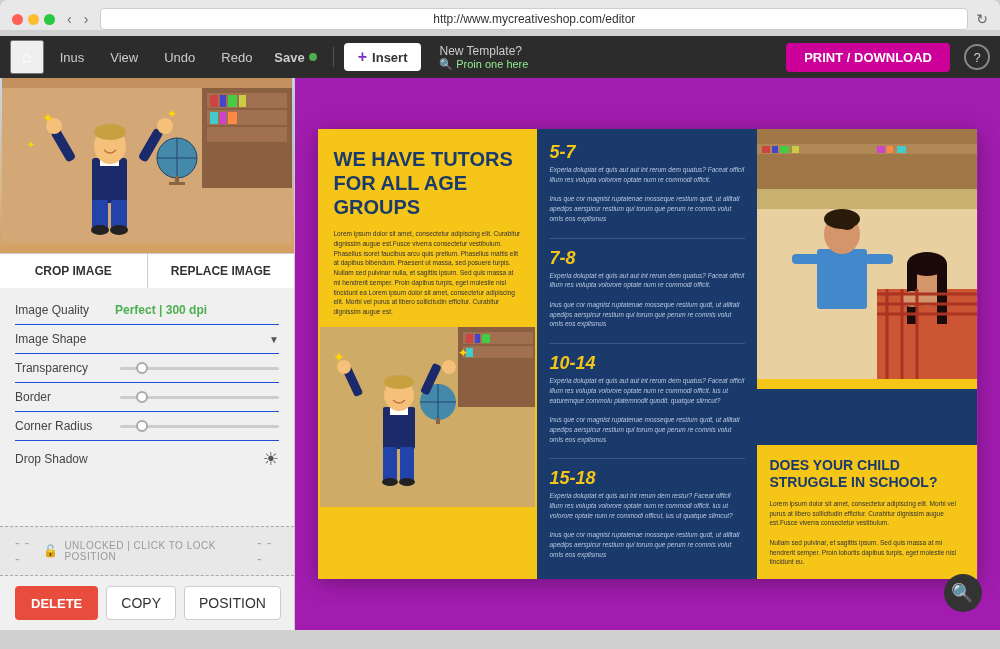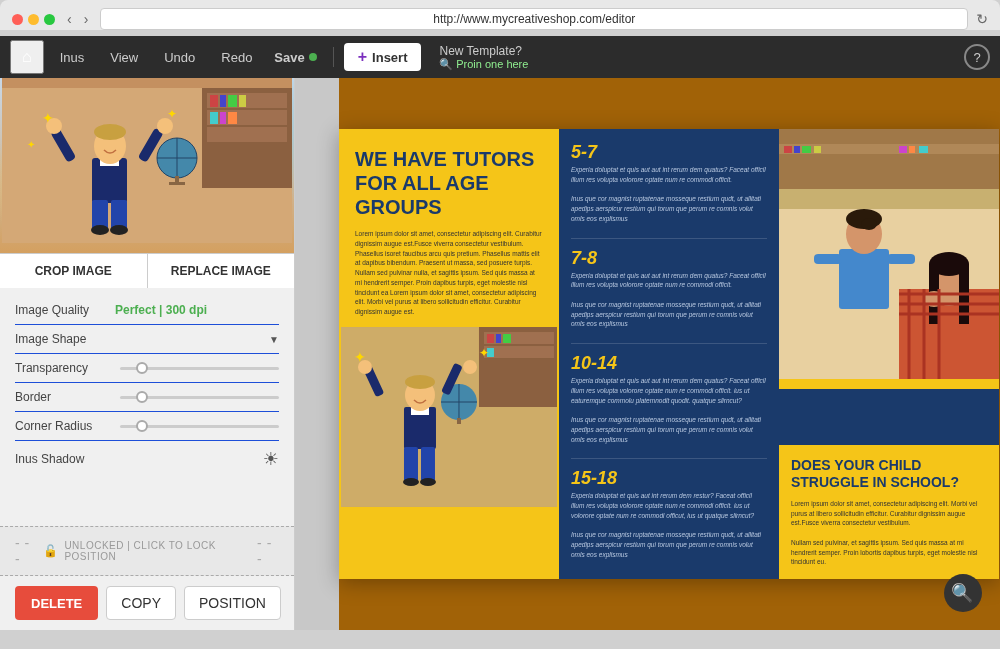--- a/index.html
+++ b/index.html
@@ -241,26 +241,25 @@
       border-radius: 4px;
       padding: 8px 14px;
       font-size: 14px;
       cursor: pointer;
       flex: 1;
     }
 
     
     .canvas-area {
       flex: 1;
-      background: #a16207;
-      display: flex;
-      align-items: center;
-      justify-content: flex-start;
-      position: relative;
-      margin-left: 44px;
+      background: #a21caf;
+      display: flex;
+      align-items: center;
+      justify-content: center;
+      position: relative;
     }
 
     
     .brochure {
       width: 660px;
       height: 450px;
       display: flex;
       box-shadow: 0 4px 20px rgba(0,0,0,0.3);
       position: relative;
     }
@@ -421,20 +420,21 @@
   <div style="width:1px; background:#555; height:20px; margin: 0 4px;"></div>
   <button class="insert-btn">
     <span class="insert-plus">+</span>
     <span>Insert</span>
   </button>
   <div style="margin-left:12px;">
     <div style="color:#ccc; font-size:12px;">New Template?</div>
     <div style="color:#90EE90; font-size:11px; cursor:pointer;">🔍 Proin one here</div>
   </div>
   <div class="spacer"></div>
+  <button class="print-btn">PRINT / DOWNLOAD</button>
   <button class="help-btn">?</button>
 </div>
 
 <div class="main-area">
 
   <div class="left-panel">
 
     <div class="image-preview">
       <div class="image-preview-inner">
 
@@ -522,21 +522,21 @@
           <div class="prop-slider-thumb"></div>
         </div>
       </div>
       <div class="prop-row">
         <span class="prop-label">Corner Radius</span>
         <div class="prop-slider">
           <div class="prop-slider-thumb"></div>
         </div>
       </div>
       <div class="prop-row" style="border-bottom:none;">
-        <span class="prop-label">Inus Shadow</span>
+        <span class="prop-label">Drop Shadow</span>
         <span class="drop-shadow-icon">☀</span>
       </div>
     </div>
 
     <div class="lock-bar">
       <span style="font-size:14px; color:#aaa;">- - -</span>
       <span class="lock-icon">🔓</span>
       <span style="font-size:10px; color:#999; letter-spacing:0.5px;">UNLOCKED | CLICK TO LOCK POSITION</span>
       <span style="font-size:14px; color:#aaa;">- - -</span>
     </div>

